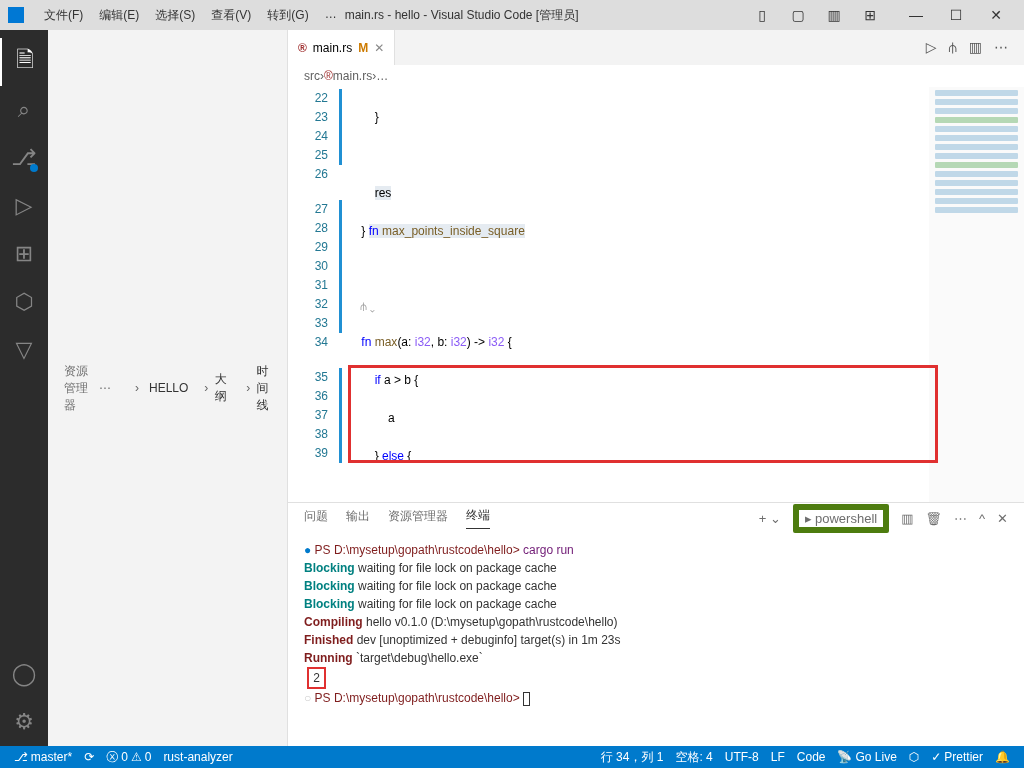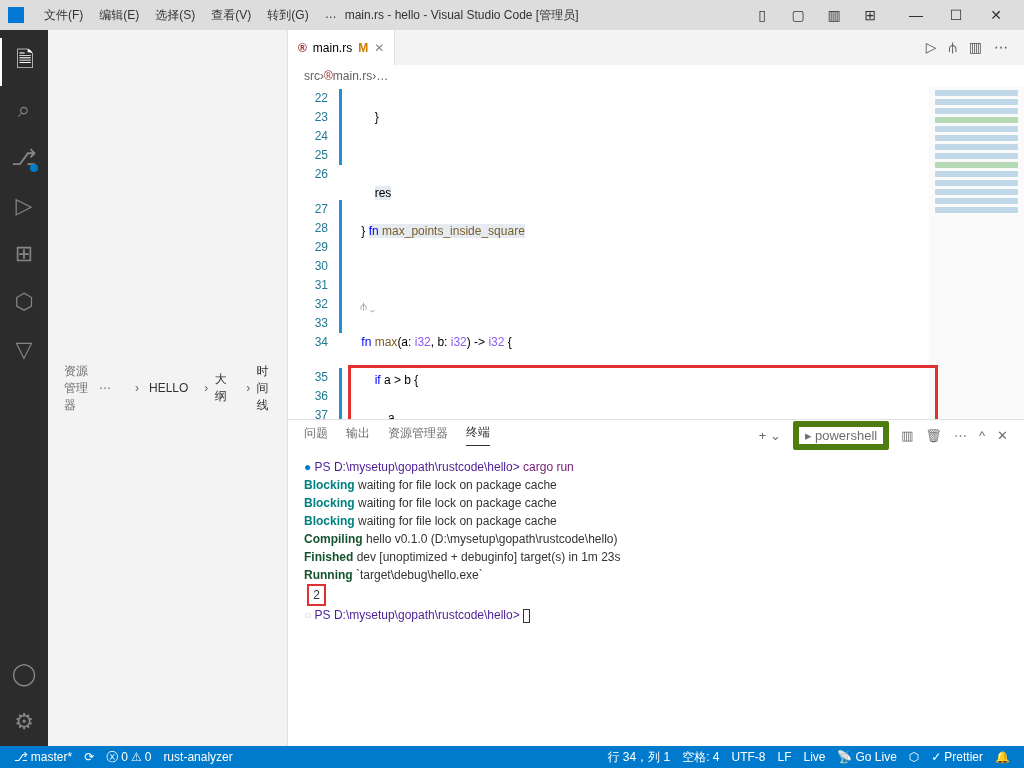--- a/index.html
+++ b/index.html
@@ -41,32 +41,32 @@
 .code .line{height:19px}
 .kw{color:#0000ff}
 .fn{color:#795e26}
 .tp{color:#8b5cf6}
 .codelens{color:#999;font-size:11px;height:16px;line-height:16px}
 .hl{background:#e5ebf1}
 .redbox{border:3px solid #e03030;position:absolute;pointer-events:none}
 .minimap{width:95px;border-left:0;background:#fafafa}
 .minimap .mchunk{margin:3px 6px;height:6px;background:#c0d8e8;border-radius:1px}
 .minimap .mchunk.g{background:#b5d8b5}
-.panel{height:327px;border-top:1px solid #e0e0e0;display:flex;flex-direction:column;background:#fff}
+.panel{height:244px;border-top:1px solid #e0e0e0;display:flex;flex-direction:column;background:#fff}
 .ptabs{height:30px;display:flex;align-items:center;padding:0 16px;gap:18px;color:#6e6e6e;font-size:11px}
 .ptabs .ptab{cursor:pointer;padding-bottom:4px}
 .ptabs .ptab.active{color:#333;border-bottom:1px solid #333}
 .ptabs .pactions{margin-left:auto;display:flex;gap:12px;align-items:center}
 .ptabs .pactions span{cursor:pointer;font-size:13px}
 .termlabel{border:6px solid #4d7c0f;padding:1px 6px;border-radius:2px;font-size:11px}
 .term{flex:1;font-family:Consolas,monospace;font-size:13px;padding:8px 16px;line-height:18px;color:#333}
-.term .ps{color:#4c1d95}
+.term .ps{color:#7f1d1d}
 .term .cmd{color:#701a75}
 .term .blk{color:#008080;font-weight:bold}
-.term .cmp{color:#14532d;font-weight:bold}
+.term .cmp{color:#7f1d1d;font-weight:bold}
 .rbox{border:2px solid #e03030;display:inline-block;padding:0 4px}
 .bull{color:#007acc}
 .cur{display:inline-block;width:7px;height:14px;border:1px solid #333;vertical-align:middle}
 .statusbar{height:22px;background:#007acc;color:#fff;display:flex;align-items:center;padding:0 8px;font-size:12px}
 .statusbar .sbitem{padding:0 6px;cursor:pointer;display:flex;align-items:center;gap:3px;height:22px}
 .statusbar .sbspacer{flex:1}
 </style>
 </head>
 <body>
 
@@ -238,18 +238,18 @@
 <div class="statusbar">
   <div class="sbitem">⎇ <span>master*</span></div>
   <div class="sbitem">⟳</div>
   <div class="sbitem">ⓧ <span>0</span> ⚠ <span>0</span></div>
   <div class="sbitem">rust-analyzer</div>
   <div class="sbspacer"></div>
   <div class="sbitem">行 34，列 1</div>
   <div class="sbitem">空格: 4</div>
   <div class="sbitem">UTF-8</div>
   <div class="sbitem">LF</div>
-  <div class="sbitem">Live</div>
+  <div class="sbitem">Code</div>
   <div class="sbitem">📡 <span>Go Live</span></div>
   <div class="sbitem">⬡</div>
   <div class="sbitem">✓ <span>Prettier</span></div>
   <div class="sbitem">🔔</div>
 </div>
 
 </body></html>

